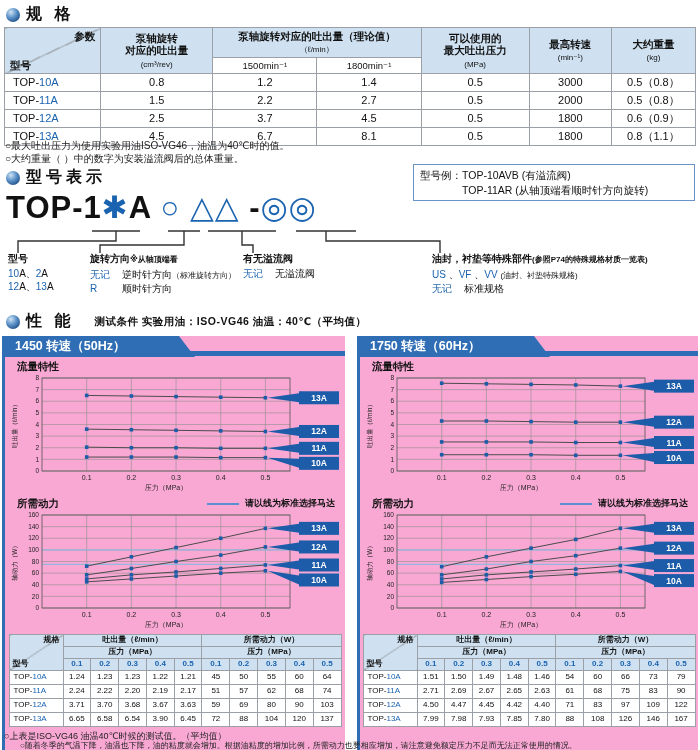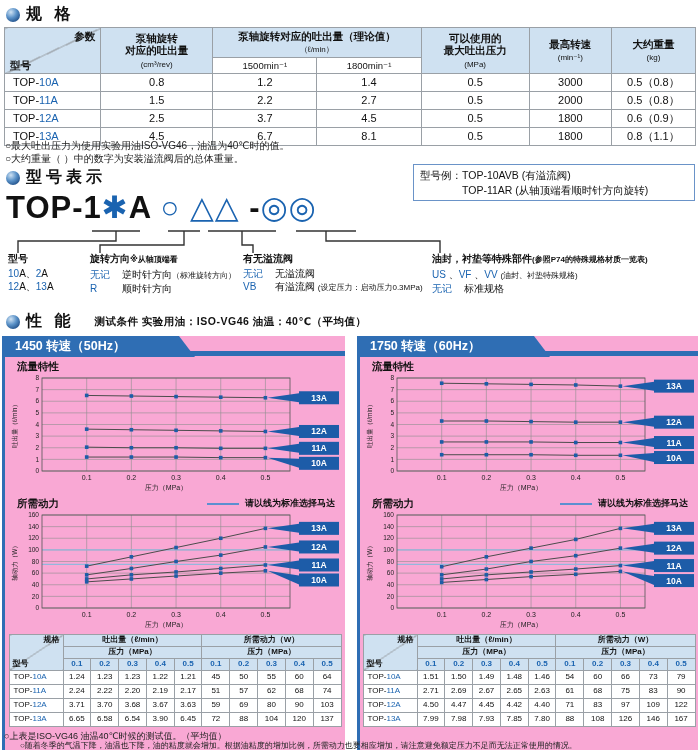--- a/index.html
+++ b/index.html
@@ -179,21 +179,20 @@
       <div><span class="seg-b">12</span><span class="seg-k">A、</span><span class="seg-b">13</span><span class="seg-k">A</span></div>
     </div>
   <div class="lg" style="left:90px;">
       <div class="ttl"><span class="seg-k">旋转方向</span><span class="seg-s">※从轴顶端看</span></div>
       <div><span class="seg-bk">无记</span><span class="seg-k">逆时针方向</span><span class="seg-s">（标准旋转方向）</span></div>
       <div><span class="seg-bk">R</span><span class="seg-k">顺时针方向</span></div>
     </div>
   <div class="lg" style="left:243px;">
       <div class="ttl"><span class="seg-k">有无溢流阀</span></div>
       <div><span class="seg-bk">无记</span><span class="seg-k">无溢流阀</span></div>
-      <div><span class="seg-bk">VB</span><span class="seg-k">有溢流阀 </span><span class="seg-s">(设定压力：启动压力0.3MPa)</span></div>
     </div>
   <div class="lg" style="left:432px;">
       <div class="ttl"><span class="seg-k">油封，衬垫等特殊部件</span><span class="seg-s">(参照P74的特殊规格材质一览表)</span></div>
       <div><span class="seg-b">US</span><span class="seg-k"> 、</span><span class="seg-b">VF</span><span class="seg-k"> 、</span><span class="seg-b">VV</span><span class="seg-k"> </span><span class="seg-s">(油封、衬垫特殊规格)</span></div>
       <div><span class="seg-bk">无记</span><span class="seg-k">标准规格</span></div>
     </div>
 
   <div class="sec-head" style="left:6px;top:311px;">
     <span class="sphere"></span>
     <span class="sec-title">性 能</span>

